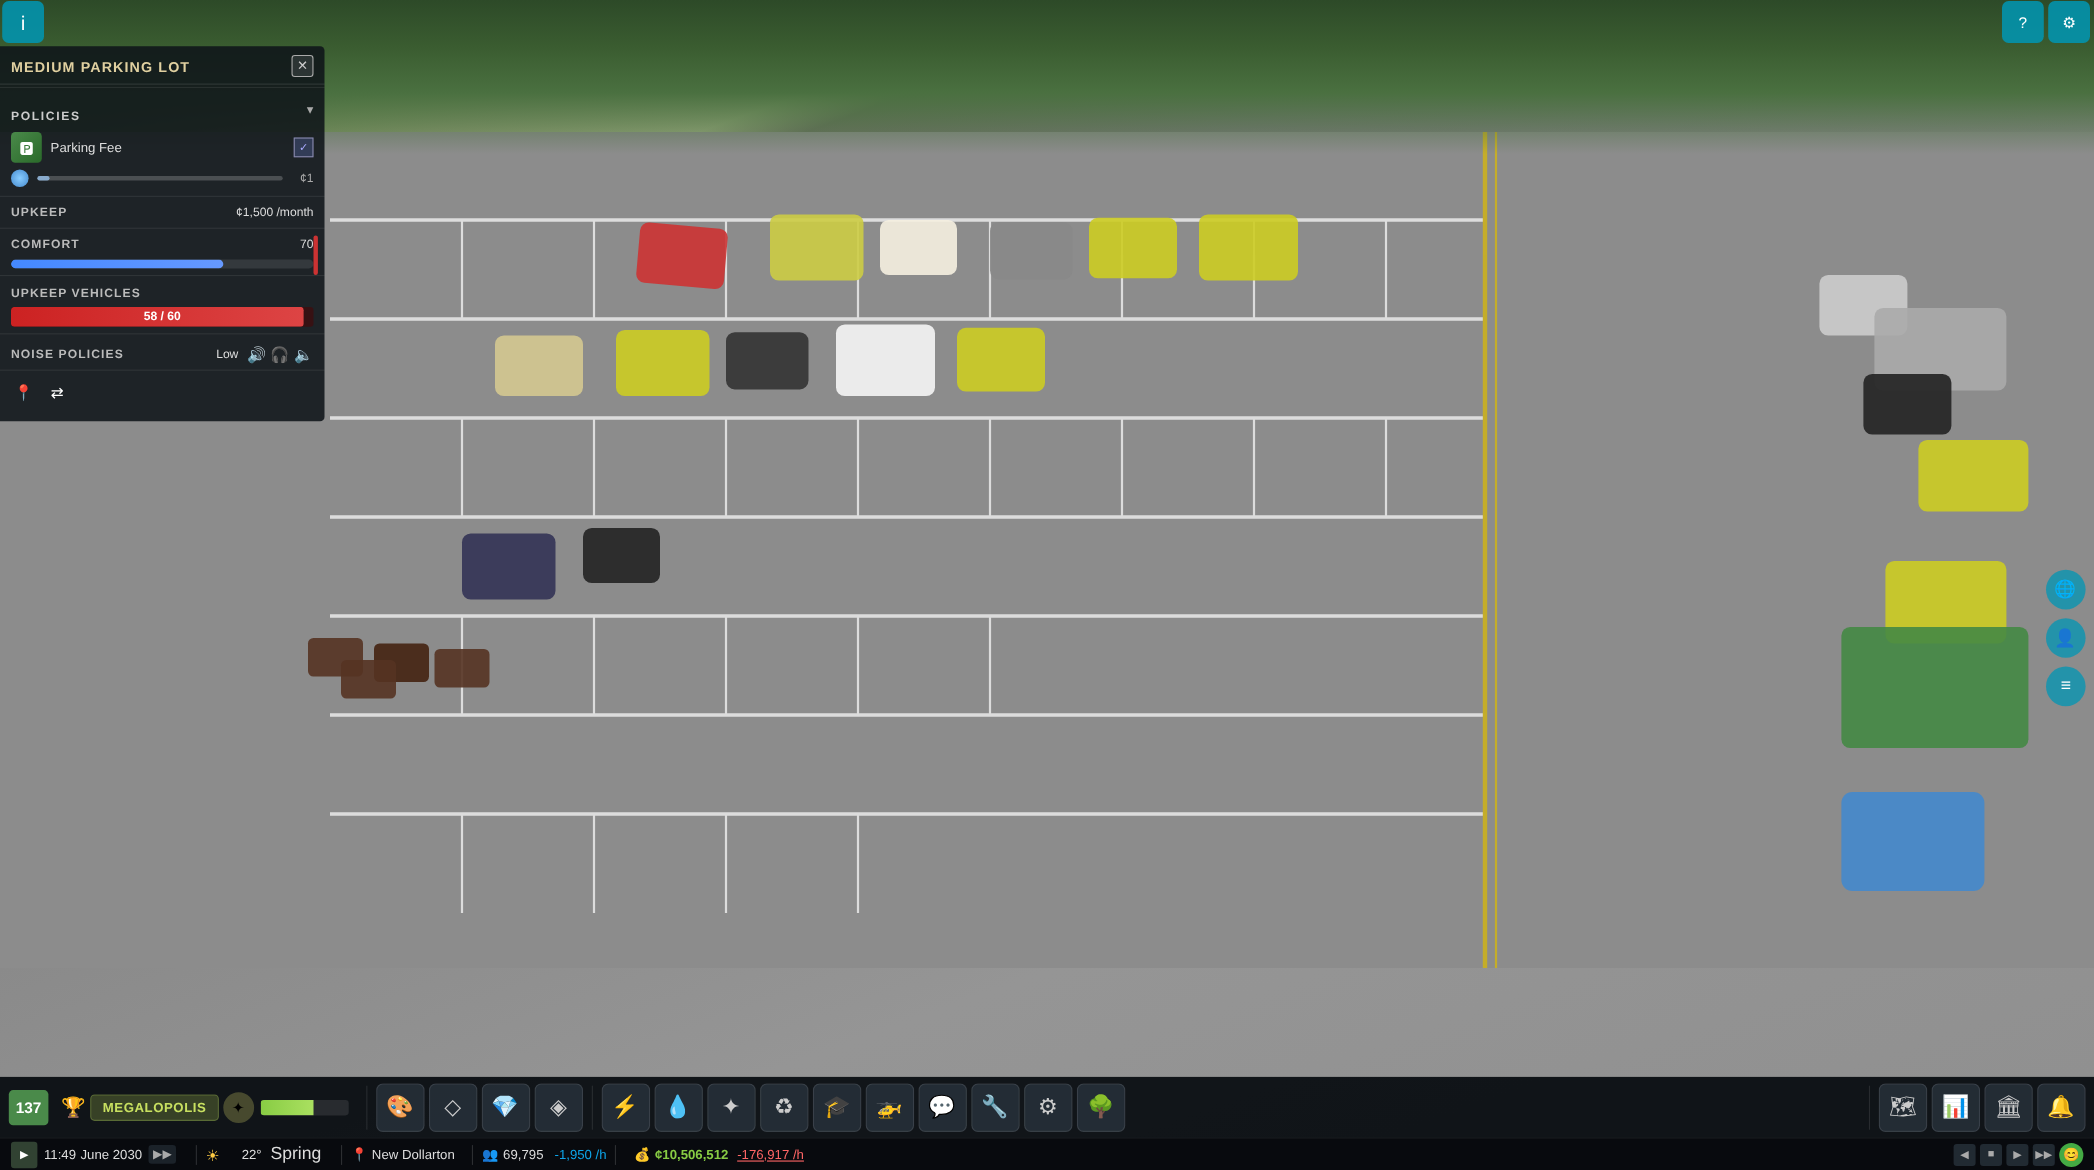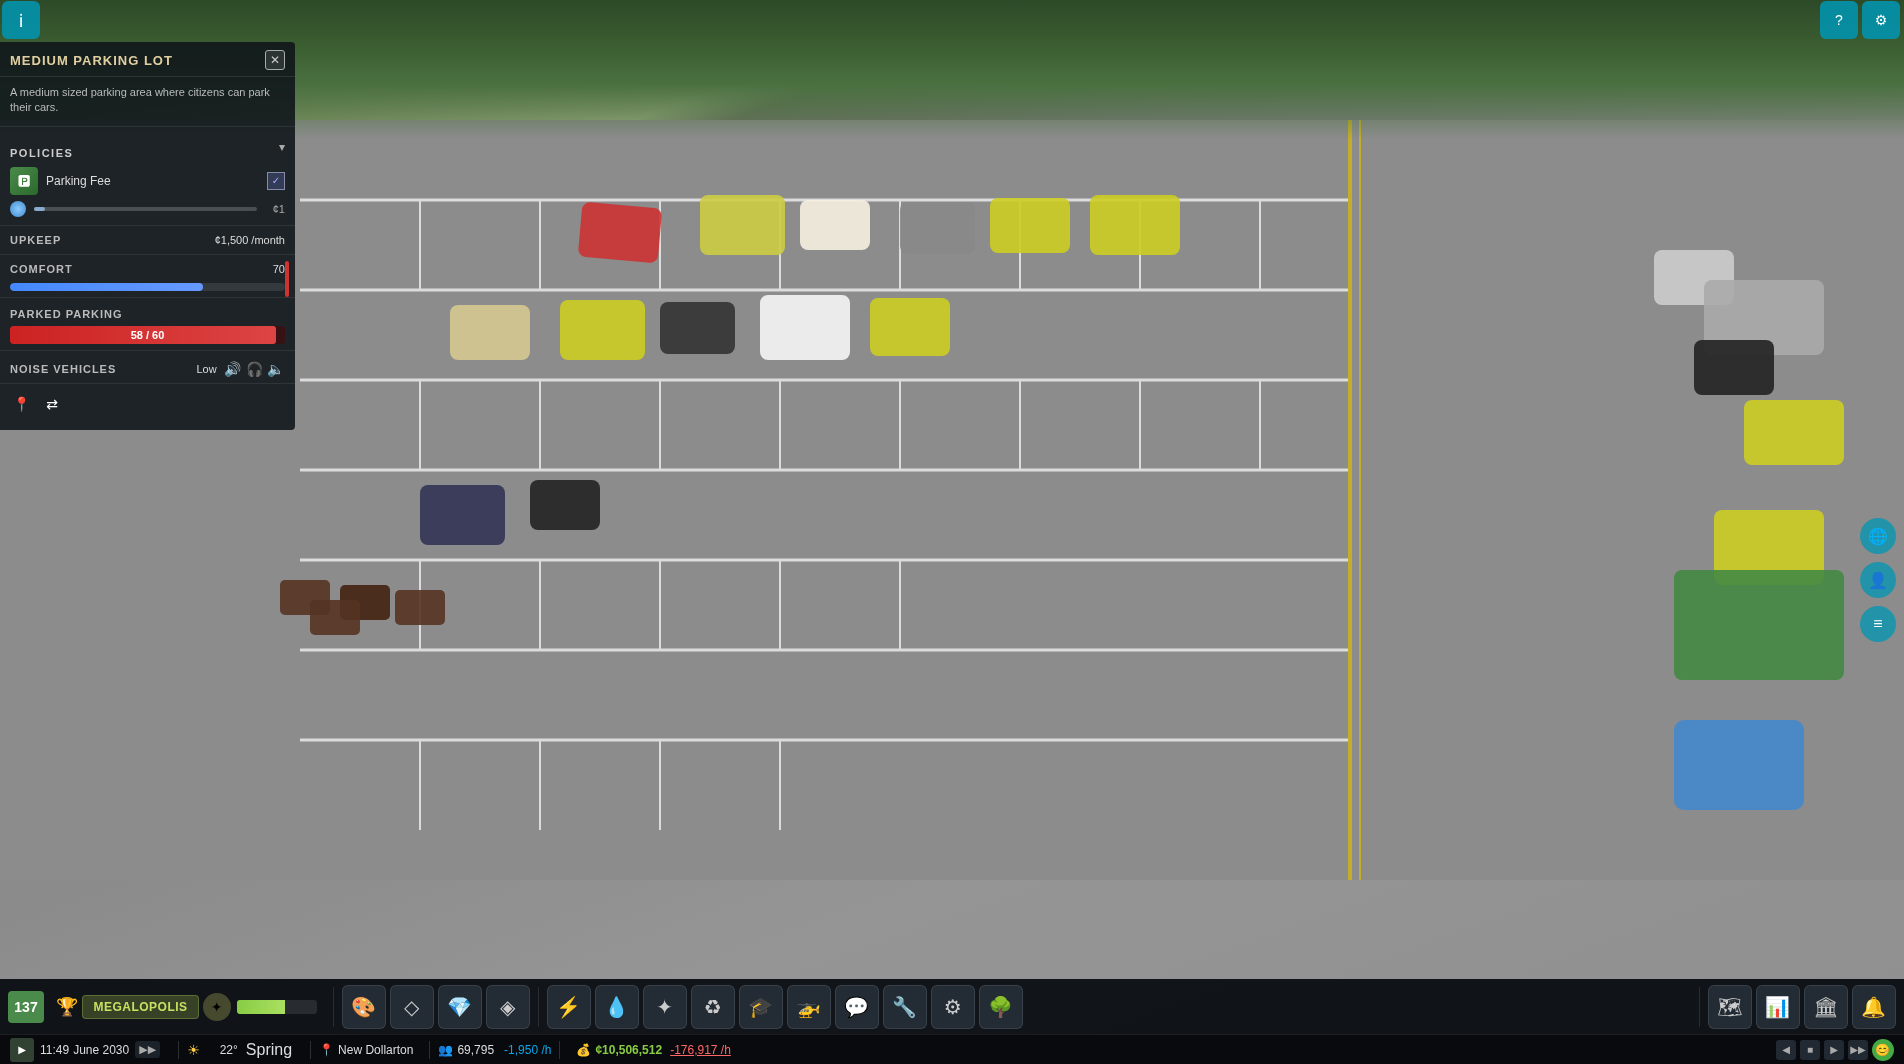--- a/index.html
+++ b/index.html
@@ -658,21 +658,20 @@
     <div class="top-right-icon">⚙</div>
   </div>
 </div>
 
 <div class="info-panel">
   <div class="panel-header">
     <span class="panel-title">MEDIUM PARKING LOT</span>
     <div class="panel-close">✕</div>
   </div>
 
-  <div class="panel-description">A medium sized parking area where citizens can park their cars.</div>
 
   <div class="divider"></div>
 
   <div class="section-header">
     <span class="section-title">POLICIES</span>
     <span class="section-arrow">▾</span>
   </div>
 
   <div class="policy-row">
     <div class="policy-icon">🅿</div>
@@ -706,31 +705,31 @@
       <div class="comfort-bar-fill" style="width:70%"></div>
     </div>
     <div style="position:absolute; right:6px; top:-18px; bottom:0; display:flex; align-items:center;">
       <div style="width:4px; height:36px; background:#cc3333; border-radius:2px;"></div>
     </div>
   </div>
 
   <div class="divider"></div>
 
   <div class="parked-section">
-    <span class="stat-label">PARKED PARKING</span>
+    <span class="stat-label">UPKEEP VEHICLES</span>
     <div class="parked-bar-bg">
       <div class="parked-bar-fill"></div>
       <span class="parked-bar-text">58 / 60</span>
     </div>
   </div>
 
   <div class="divider"></div>
 
   <div class="noise-row">
-    <span class="noise-label">NOISE VEHICLES</span>
+    <span class="noise-label">NOISE POLICIES</span>
     <div class="noise-right">
       <span class="noise-level">Low</span>
       <div class="noise-icons">
         <span class="noise-icon">🔊</span>
         <span class="noise-icon">🎧</span>
         <span class="noise-icon">🔈</span>
       </div>
     </div>
   </div>
 

